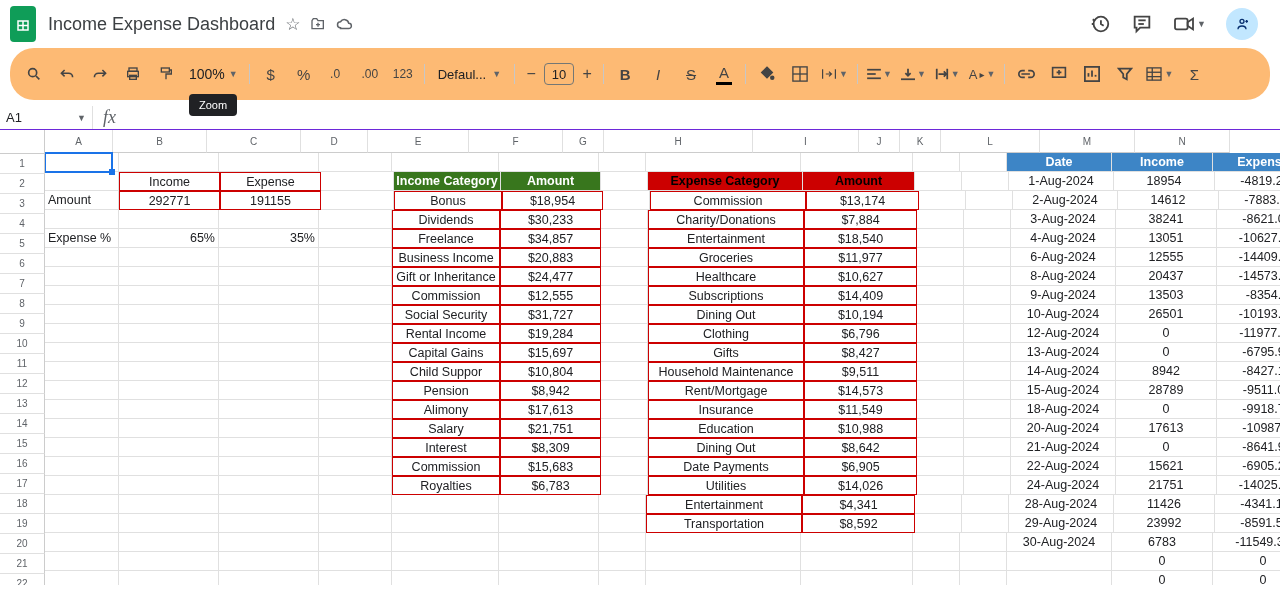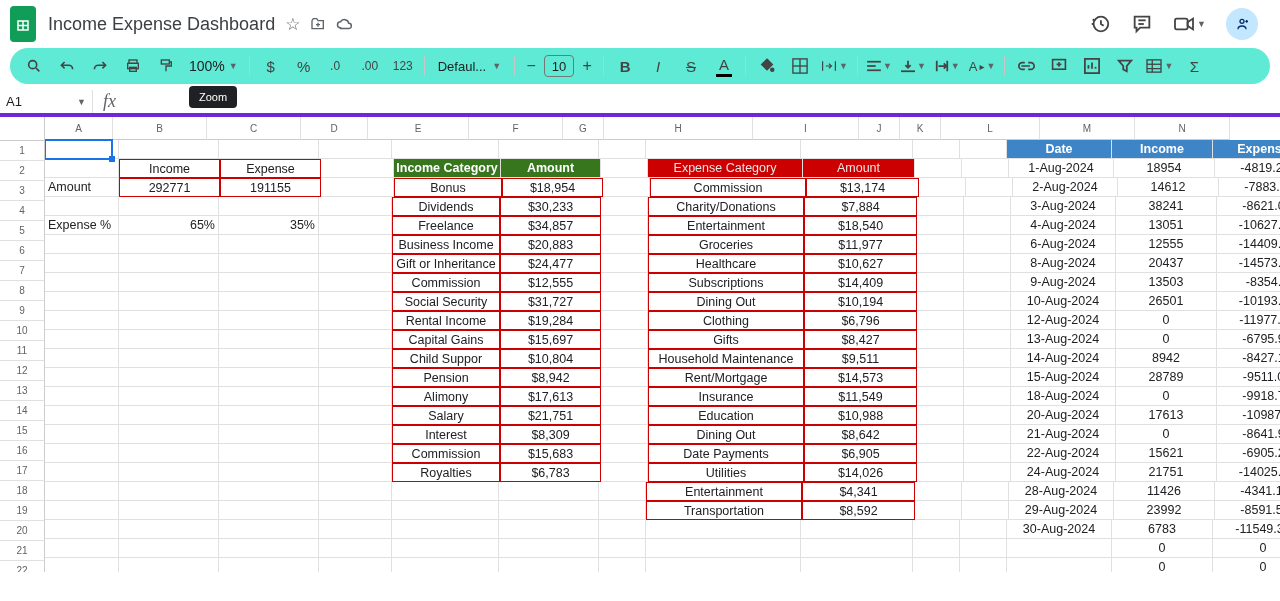--- a/index.html
+++ b/index.html
@@ -7,52 +7,52 @@
 .logo{width:26px;height:36px;background:#0f9d58;border-radius:4px;display:flex;align-items:center;justify-content:center;margin-right:12px;flex-shrink:0}
 .title-block{flex:1}
 .title-row{display:flex;align-items:center;gap:10px}
 .doc-title{font-size:18px;color:#3c4043}
 .title-icon{color:#5f6368;font-size:17px;cursor:pointer}
 .menu-row{display:flex;gap:2px;margin-top:2px}
 .menu-item{padding:4px 7px;color:#202124;font-size:14px;cursor:pointer;border-radius:4px}
 .right-icons{display:flex;align-items:center;gap:20px;padding-right:12px}
 .right-icon{color:#444;font-size:20px;cursor:pointer}
 .share-btn{width:32px;height:32px;border-radius:50%;background:#c2e7ff;display:flex;align-items:center;justify-content:center;cursor:pointer;font-size:16px}
-.toolbar{display:flex;align-items:center;gap:1px;margin:6px 10px;padding:4px 8px;background:#5eead4;border-radius:24px}
+.toolbar{display:flex;align-items:center;gap:1px;margin:6px 10px;padding:12px 8px;background:#fdba74;border-radius:24px}
 .tb-btn{min-width:24px;height:28px;display:flex;align-items:center;justify-content:center;color:#444;cursor:pointer;border-radius:4px;padding:0 4px;font-size:15px}
 .tb-sep{width:1px;height:20px;background:#c7c7c7;margin:0 4px}
 .zoom-ctl{display:flex;align-items:center;gap:4px;padding:2px 6px;position:relative}
 .zoom-txt{font-size:14px}
 .tooltip{position:absolute;top:30px;left:6px;background:#202124;color:#fff;padding:5px 10px;border-radius:4px;font-size:11px;white-space:nowrap;z-index:100}
 .font-ctl{display:flex;align-items:center;gap:6px;padding:0 8px}
 .font-name{font-size:13px}
 .size-ctl{display:flex;align-items:center;gap:2px}
 .size-btn{width:22px;height:22px;display:flex;align-items:center;justify-content:center;cursor:pointer;font-size:16px;color:#444}
 .size-box{width:28px;height:20px;border:1px solid #747775;border-radius:4px;display:flex;align-items:center;justify-content:center;font-size:13px}
-.fx-row{display:flex;align-items:center;border-bottom:4px solid #6d28d9;height:23px}
+.fx-row{display:flex;align-items:center;border-bottom:1px solid #6d28d9;height:23px}
 .name-box{width:80px;padding:0 6px;font-size:13px;display:flex;align-items:center;justify-content:space-between;border-right:1px solid #e0e0e0;height:100%}
 .fx-label{padding:0 10px;font-family:serif;font-style:italic;color:#5f6368;font-size:18px}
 .sheet{display:flex;height:calc(601px - 146px);overflow:hidden}
 .row-hdrs{width:45px;flex-shrink:0;background:#fff}
 .corner{height:23px;border-right:1px solid #ccc;border-bottom:1px solid #ccc;background:#fff}
 .row-hdr{height:19px;border-right:1px solid #ccc;border-bottom:1px solid #e0e0e0;font-size:10px;color:#5f6368;display:flex;align-items:center;justify-content:center}
 .grid-area{flex:1;overflow:hidden;position:relative}
 .col-hdrs{display:flex;height:23px}
 .col-hdr{border-right:1px solid #e0e0e0;border-bottom:1px solid #ccc;font-size:10px;color:#5f6368;display:flex;align-items:center;justify-content:center;flex-shrink:0}
 .cells{position:relative}
 .cell-row{display:flex;height:19px}
 .cell{border-right:1px solid #e0e0e0;border-bottom:1px solid #e0e0e0;padding:0 3px;font-size:12.5px;display:flex;align-items:center;flex-shrink:0;overflow:hidden;white-space:nowrap}
 .active-cell{position:absolute;border:2px solid #1a73e8;pointer-events:none;z-index:10}
 .active-handle{position:absolute;width:6px;height:6px;background:#1a73e8;bottom:-4px;right:-4px}
 .c-A{width:67px}.c-B{width:93px}.c-C{width:93px}.c-D{width:66px}.c-E{width:100px}.c-F{width:93px}.c-G{width:40px}.c-H{width:148px}.c-I{width:105px}.c-J{width:40px}.c-K{width:40px}.c-L{width:98px}.c-M{width:94px}.c-N{width:94px}
 .ctr{justify-content:center}
 .rt{justify-content:flex-end}
 .red-b{border:1px solid #c00 !important}
 .grn-hdr{background:#38761d;color:#fff;font-weight:bold}
-.red-hdr{background:#cc0000;color:#e5e5e5;font-weight:normal}
+.red-hdr{background:#cc0000;color:#000000;font-weight:bold}
 .blu-hdr{background:#3d85c6;color:#fff;font-weight:bold}
 .tbl-cell{border:1px solid #cc0000;font-size:12.5px}
 .caret{font-size:9px;color:#5f6368}
 svg{display:block}
 </style>
 </head>
 <body>
 
 <div class="header">
   <div class="logo">

